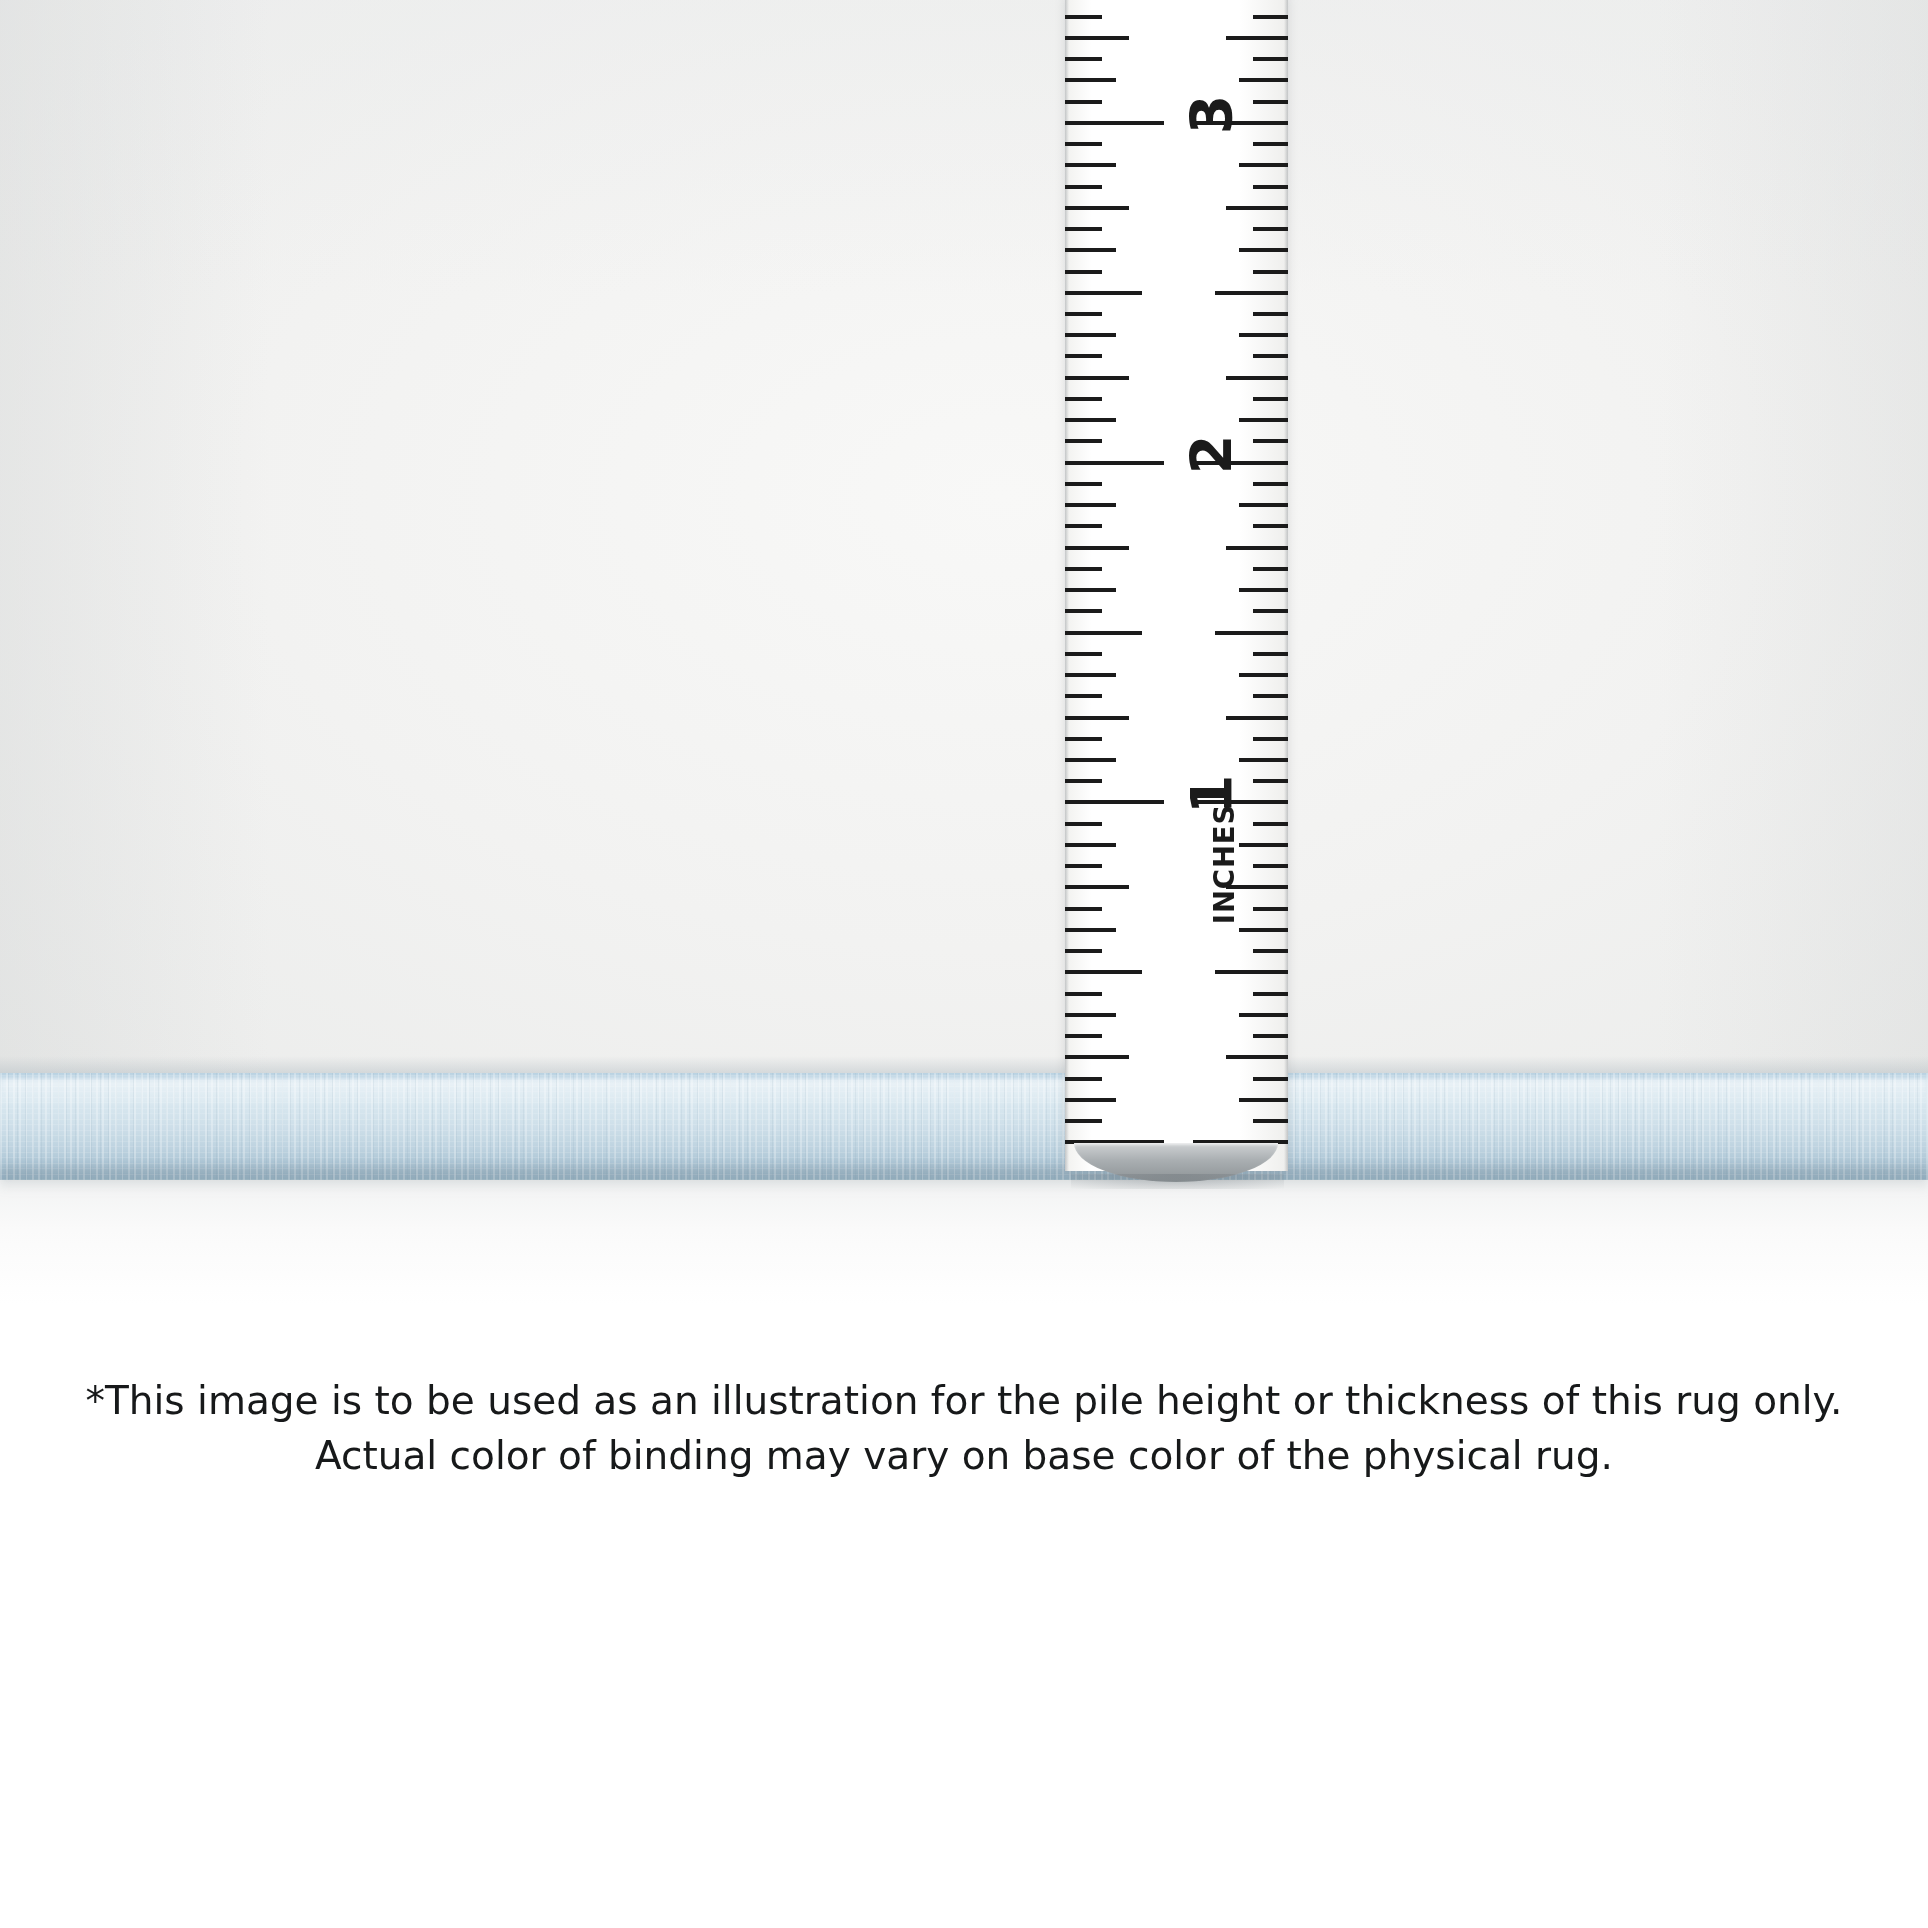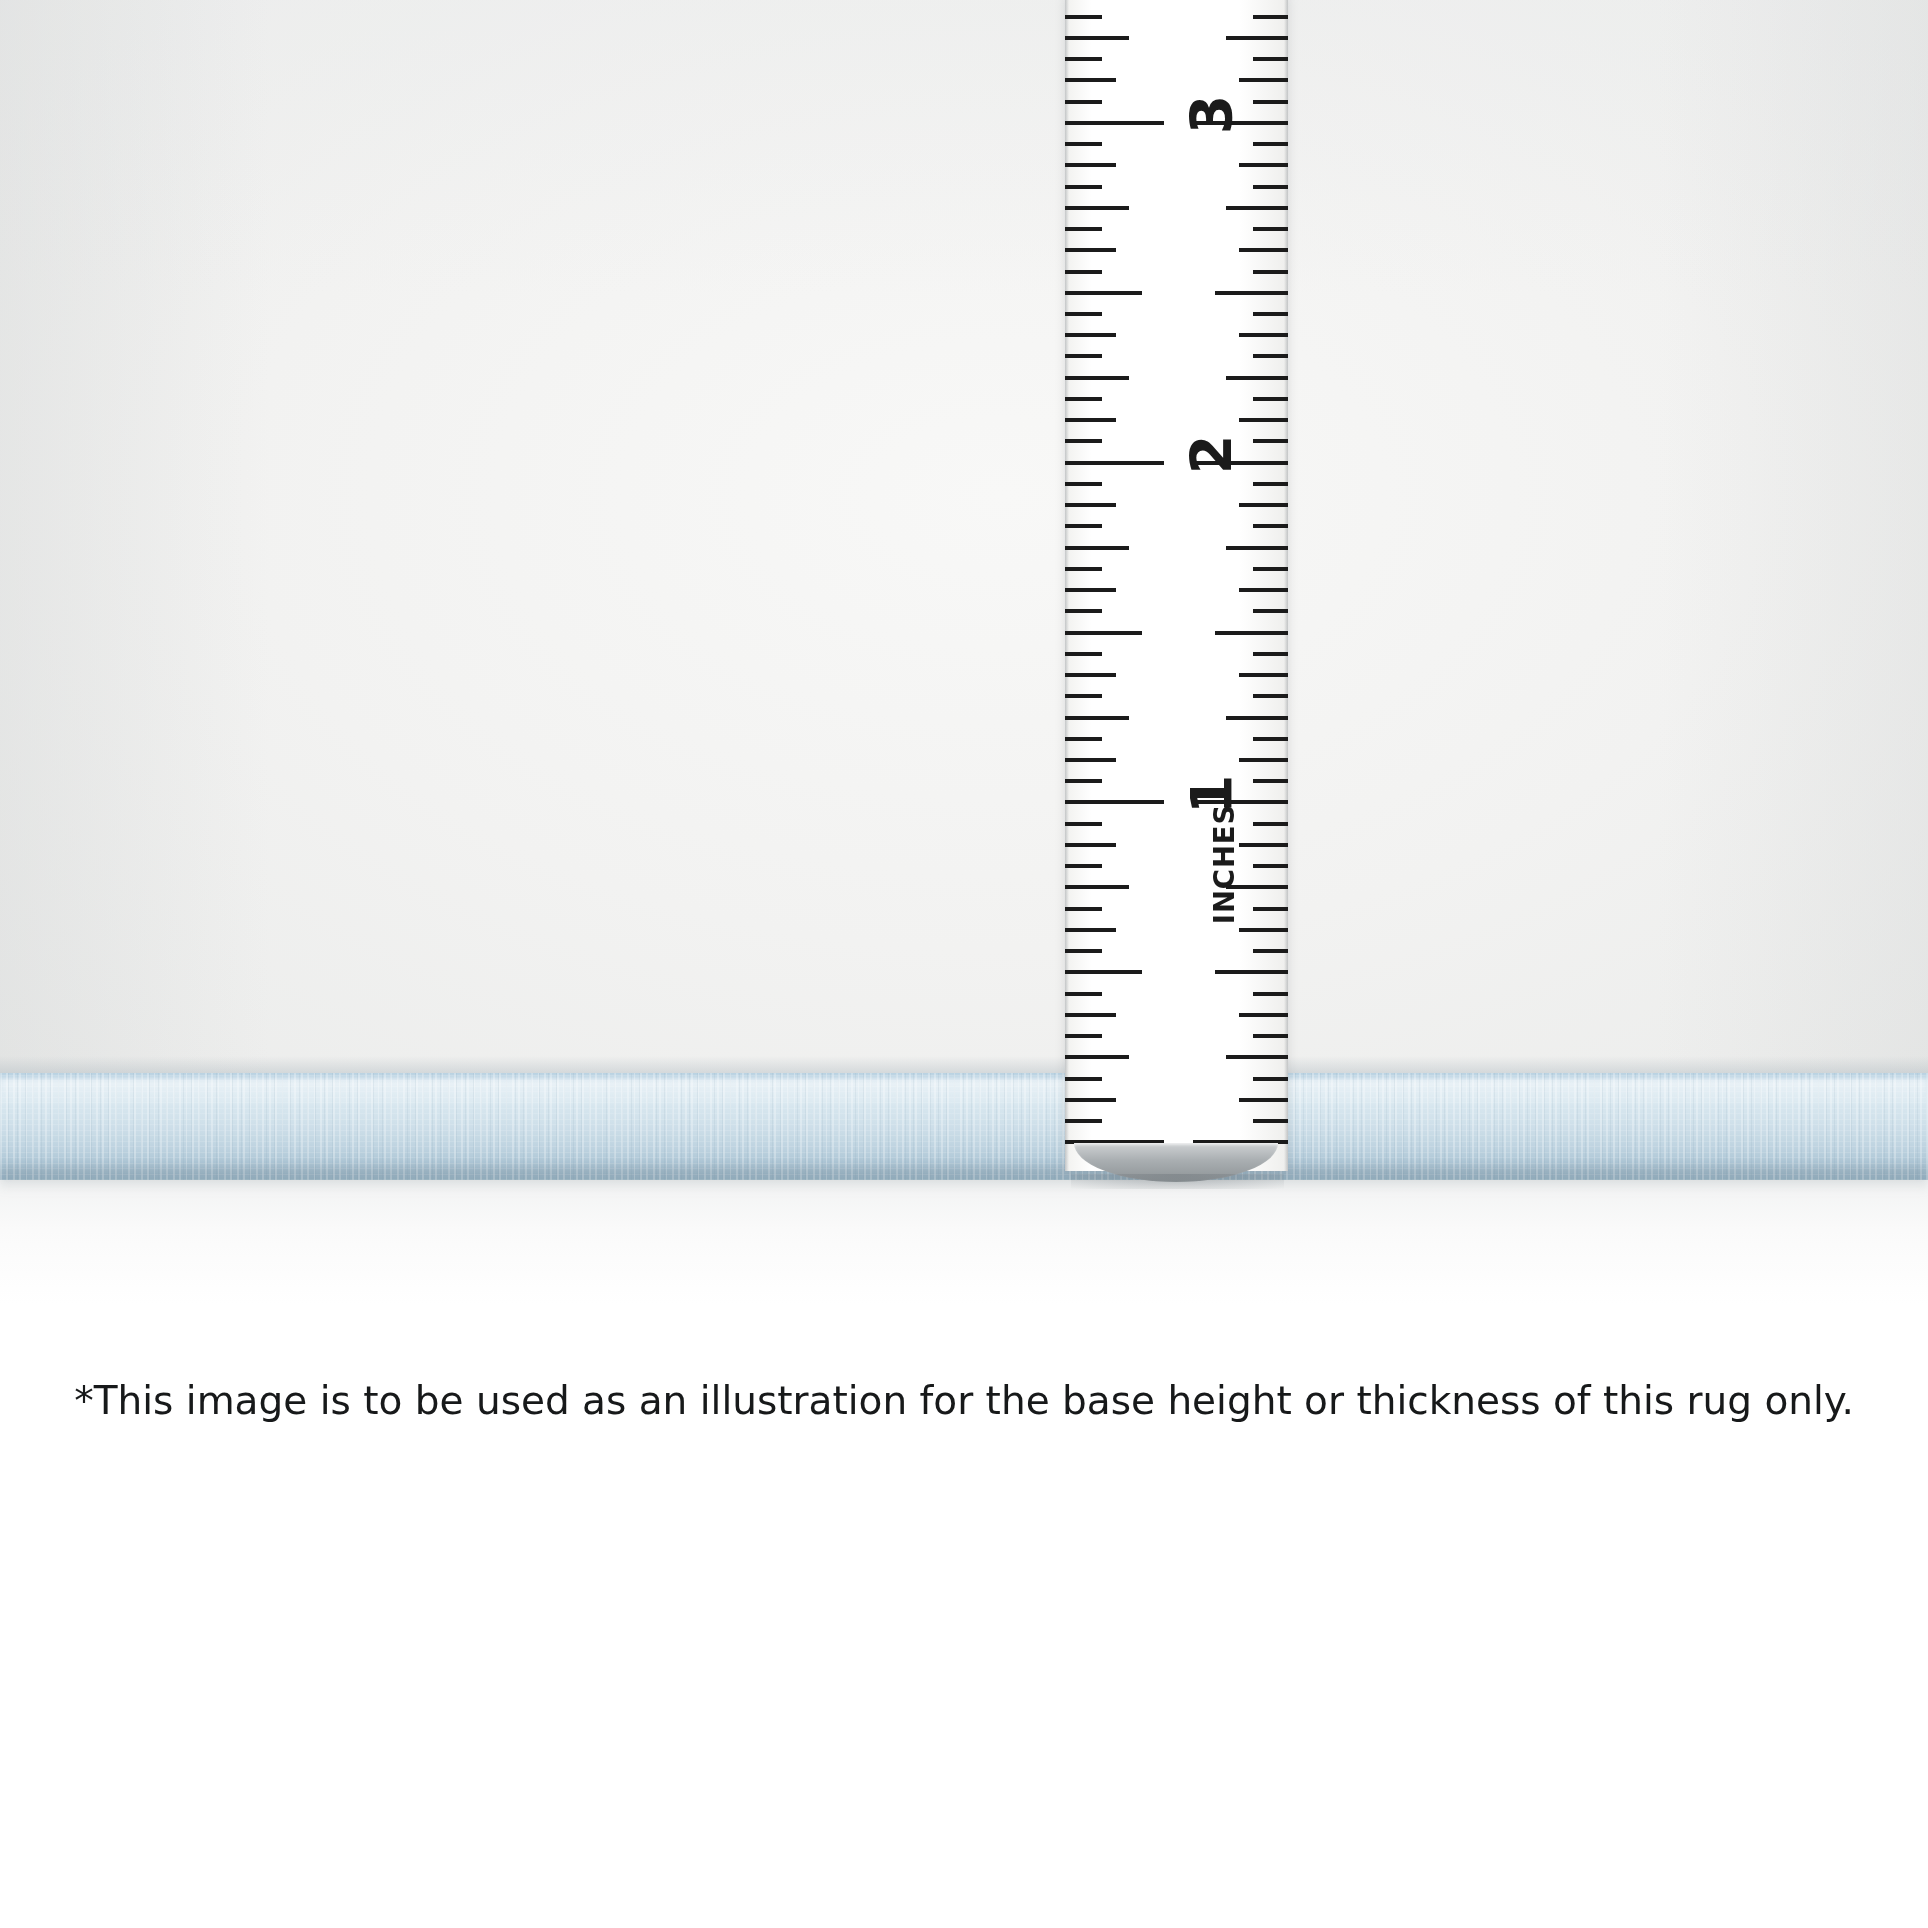--- a/index.html
+++ b/index.html
@@ -336,17 +336,18 @@
         </div>
       <div class="inches-label" style="top: 852px; left: 67px; width: 184px; text-align: center;">INCHES</div>
     </div>
 
     <div class="tape-tip"></div>
     <div class="tape-tip-shadow"></div>
 
   </div>
 
   <div class="caption">
-    <span class="line">*This image is to be used as an illustration for the base height or thickness of this rug only.</span>
+    <span class="line">*This image is to be used as an illustration for the pile height or thickness of this rug only.</span>
+    <span class="line">Actual color of binding may vary on base color of the physical rug.</span>
   </div>
 
 </div>
 
 
 </body></html>

